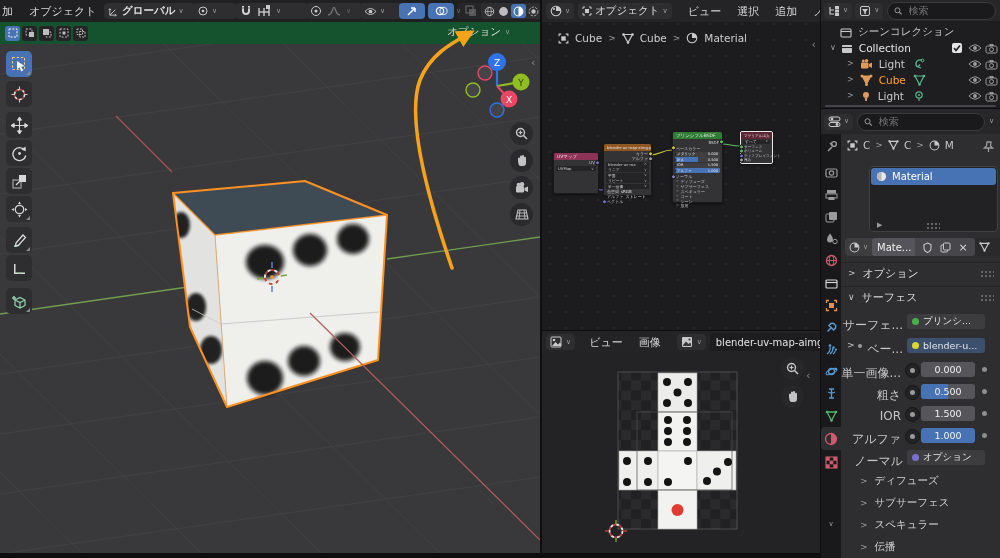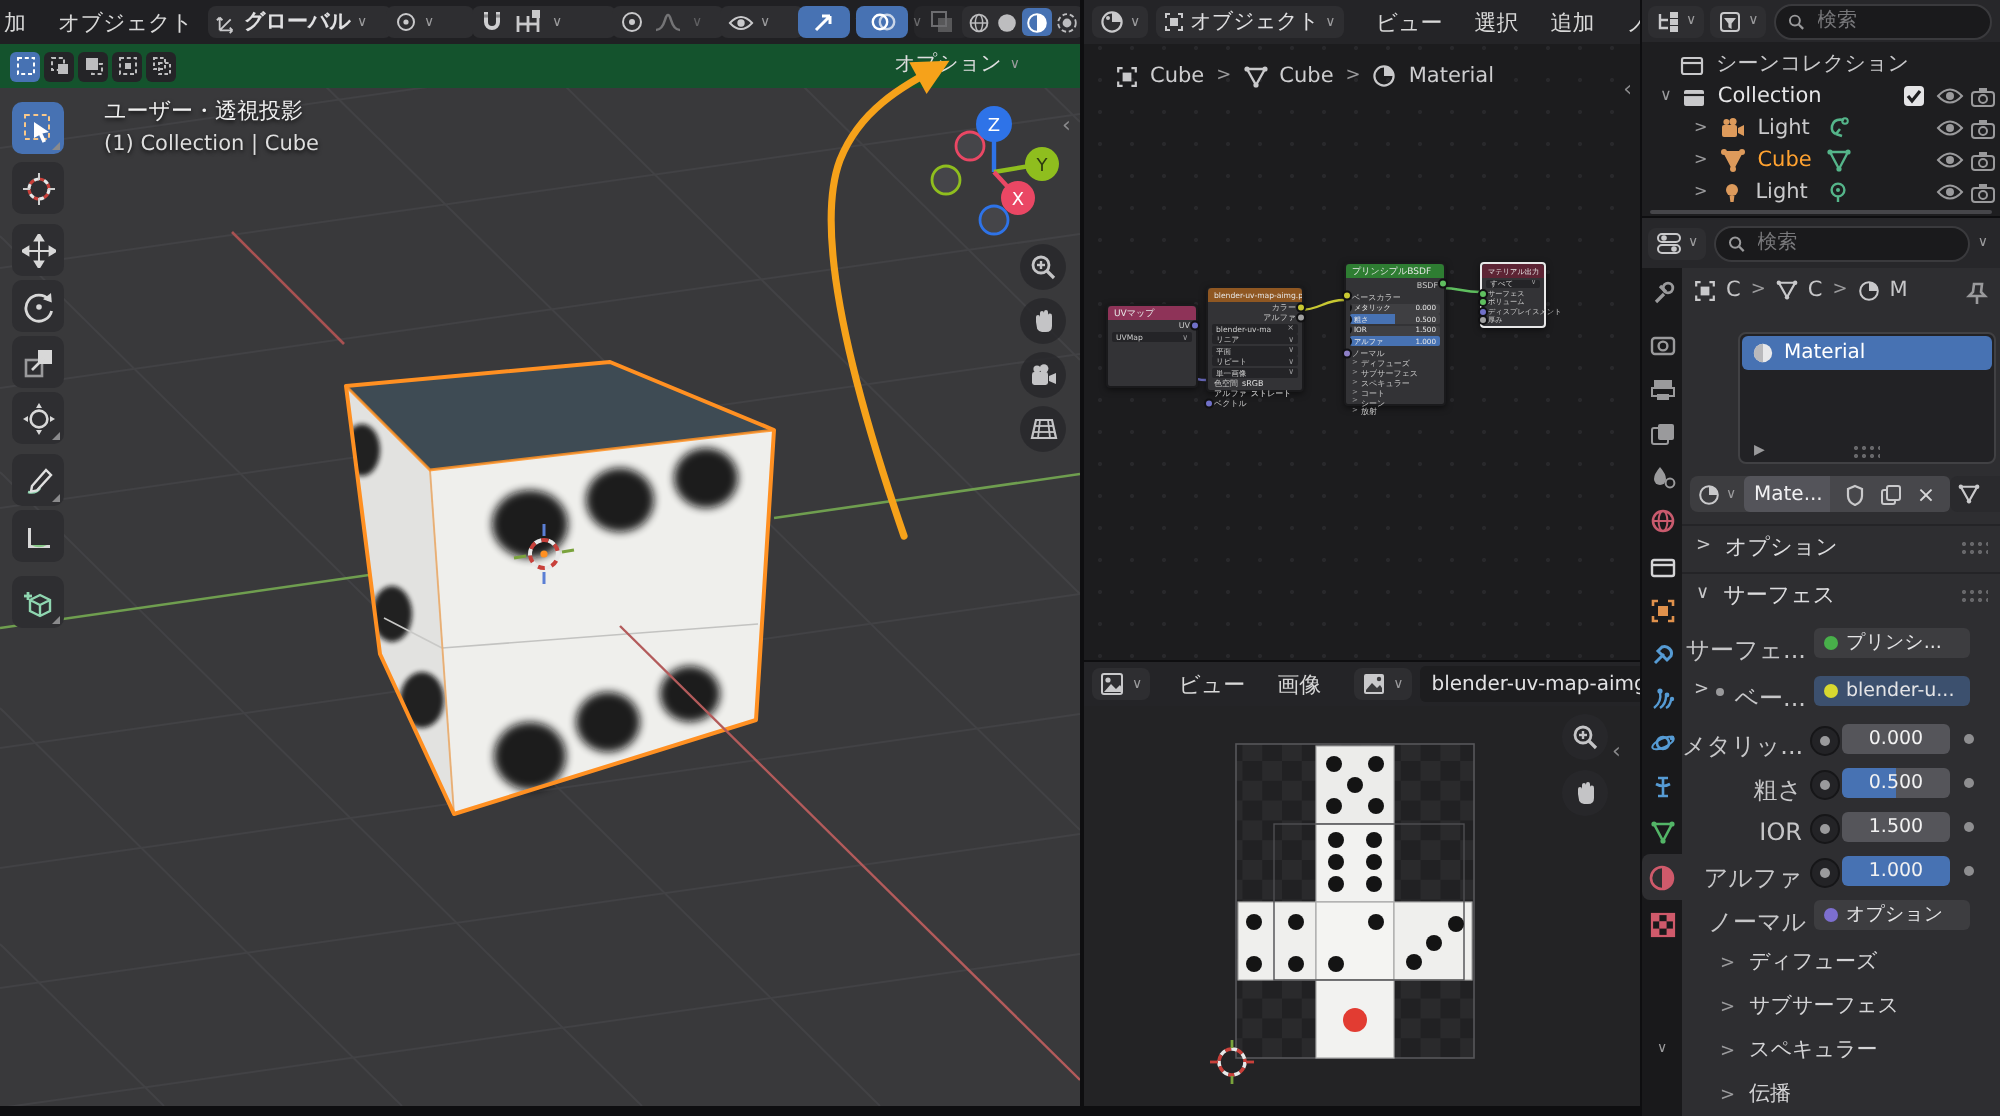--- a/index.html
+++ b/index.html
@@ -268,24 +268,20 @@
               <rect x="3.5" y="3.5" width="5.5" height="5.5" fill="none" stroke="#bdbdbf" stroke-dasharray="1.8 1.2"></rect>
             </svg>
           </div>
       </div>
       <div class="abs" style="right:30px;top:3px;display:flex;align-items:center;gap:4px;">
         <span style="font-size:10.5px;color:#dededf;">オプション</span>
         <span class="chev">∨</span>
       </div>
     </div>
 
-    <div class="abs" style="left:52px;top:48px;z-index:5;text-shadow:0 1px 2px rgba(0,0,0,.8);">
-      <div style="font-size:11px;color:#f0f0f0;">ユーザー・透視投影</div>
-      <div style="font-size:10.5px;color:#dedede;margin-top:3px;">(1) Collection | Cube</div>
-    </div>
 
     <div>
       <div class="tbtn blue corner" style="top:51px;">
           <svg width="17" height="17" viewBox="0 0 17 17">
             <rect x="1.5" y="1.5" width="12" height="12" fill="none" stroke="#f9c88a" stroke-dasharray="2.4 1.8"></rect>
             <path d="M6 5 L13.5 10 L10.2 10.8 L12 14.6 L10.3 15.4 L8.6 11.6 L6 13 Z" fill="#fff"></path>
           </svg>
         </div>
       <div class="tbtn" style="top:81px;">
           <svg width="17" height="17" viewBox="0 0 17 17">
@@ -1053,21 +1049,21 @@
       <div class="abs" style="left:6px;top:207px;display:flex;align-items:center;gap:3px;">
         <span class="chev" style="font-size:9px;color:#c8c8ca;">&gt;</span>
         <i class="dot" style="width:4px;height:4px;background:#9a9a9c;"></i>
       </div>
       <div class="plabel" style="left:20px;width:42px;top:207px;">ベー...</div>
       <div class="pwidget" style="left:66px;width:68px;top:204px;background:#3c506e;">
         <i class="dot" style="width:7px;height:7px;background:#d8d830;"></i>
         <span>blender-u...</span>
       </div>
 
-      <div class="plabel" style="left:0;width:60px;top:231px;">メタリッ...</div>
+      <div class="plabel" style="left:0;width:60px;top:231px;">単一画像...</div>
       <div class="sockbtn" style="left:64px;top:229px;">
           <i class="dot" style="width:5px;height:5px;background:#9a9a9c;"></i>
         </div>
       <div class="pslider" style="left:80px;width:54px;top:228px;">
           <span>0.000</span>
         </div>
       <i class="deco" style="left:141px;top:233px;"></i>
 
       <div class="plabel" style="left:0;width:60px;top:253px;">粗さ</div>
       <div class="sockbtn" style="left:64px;top:251px;">

